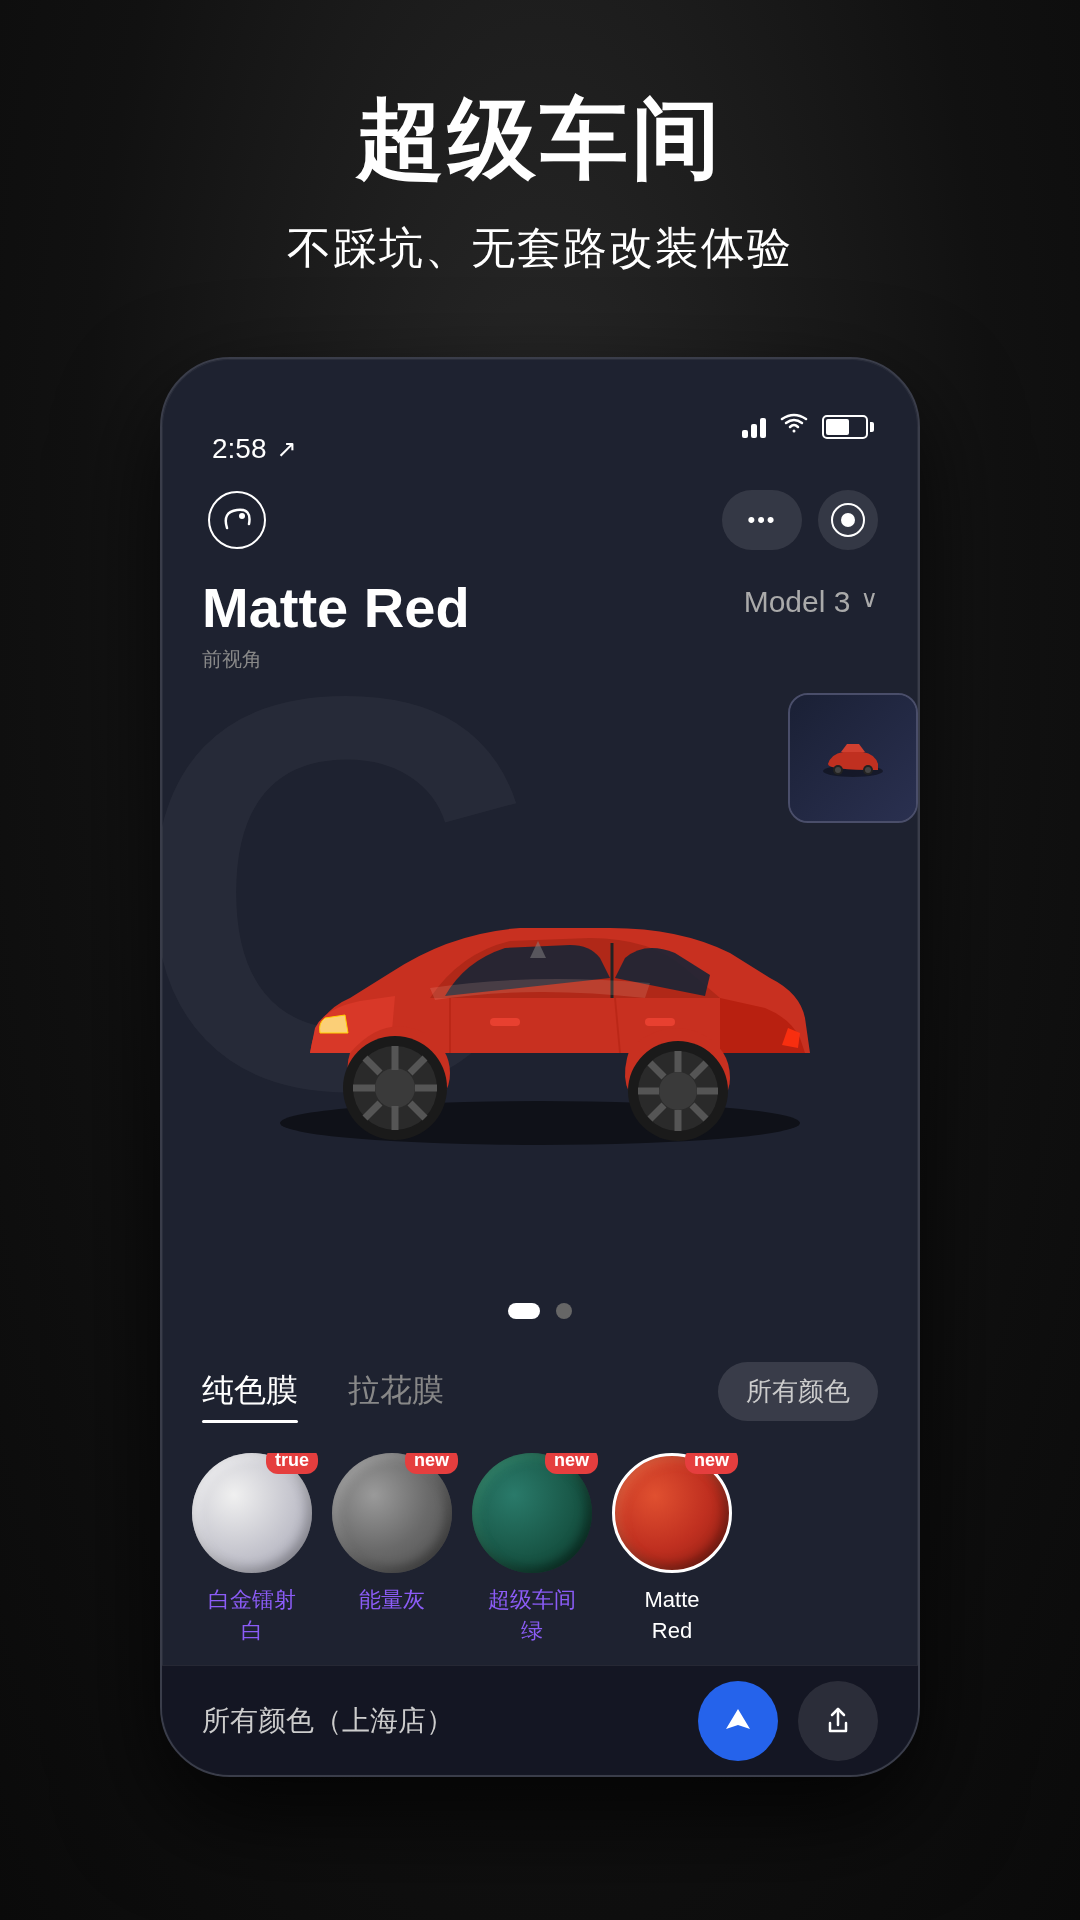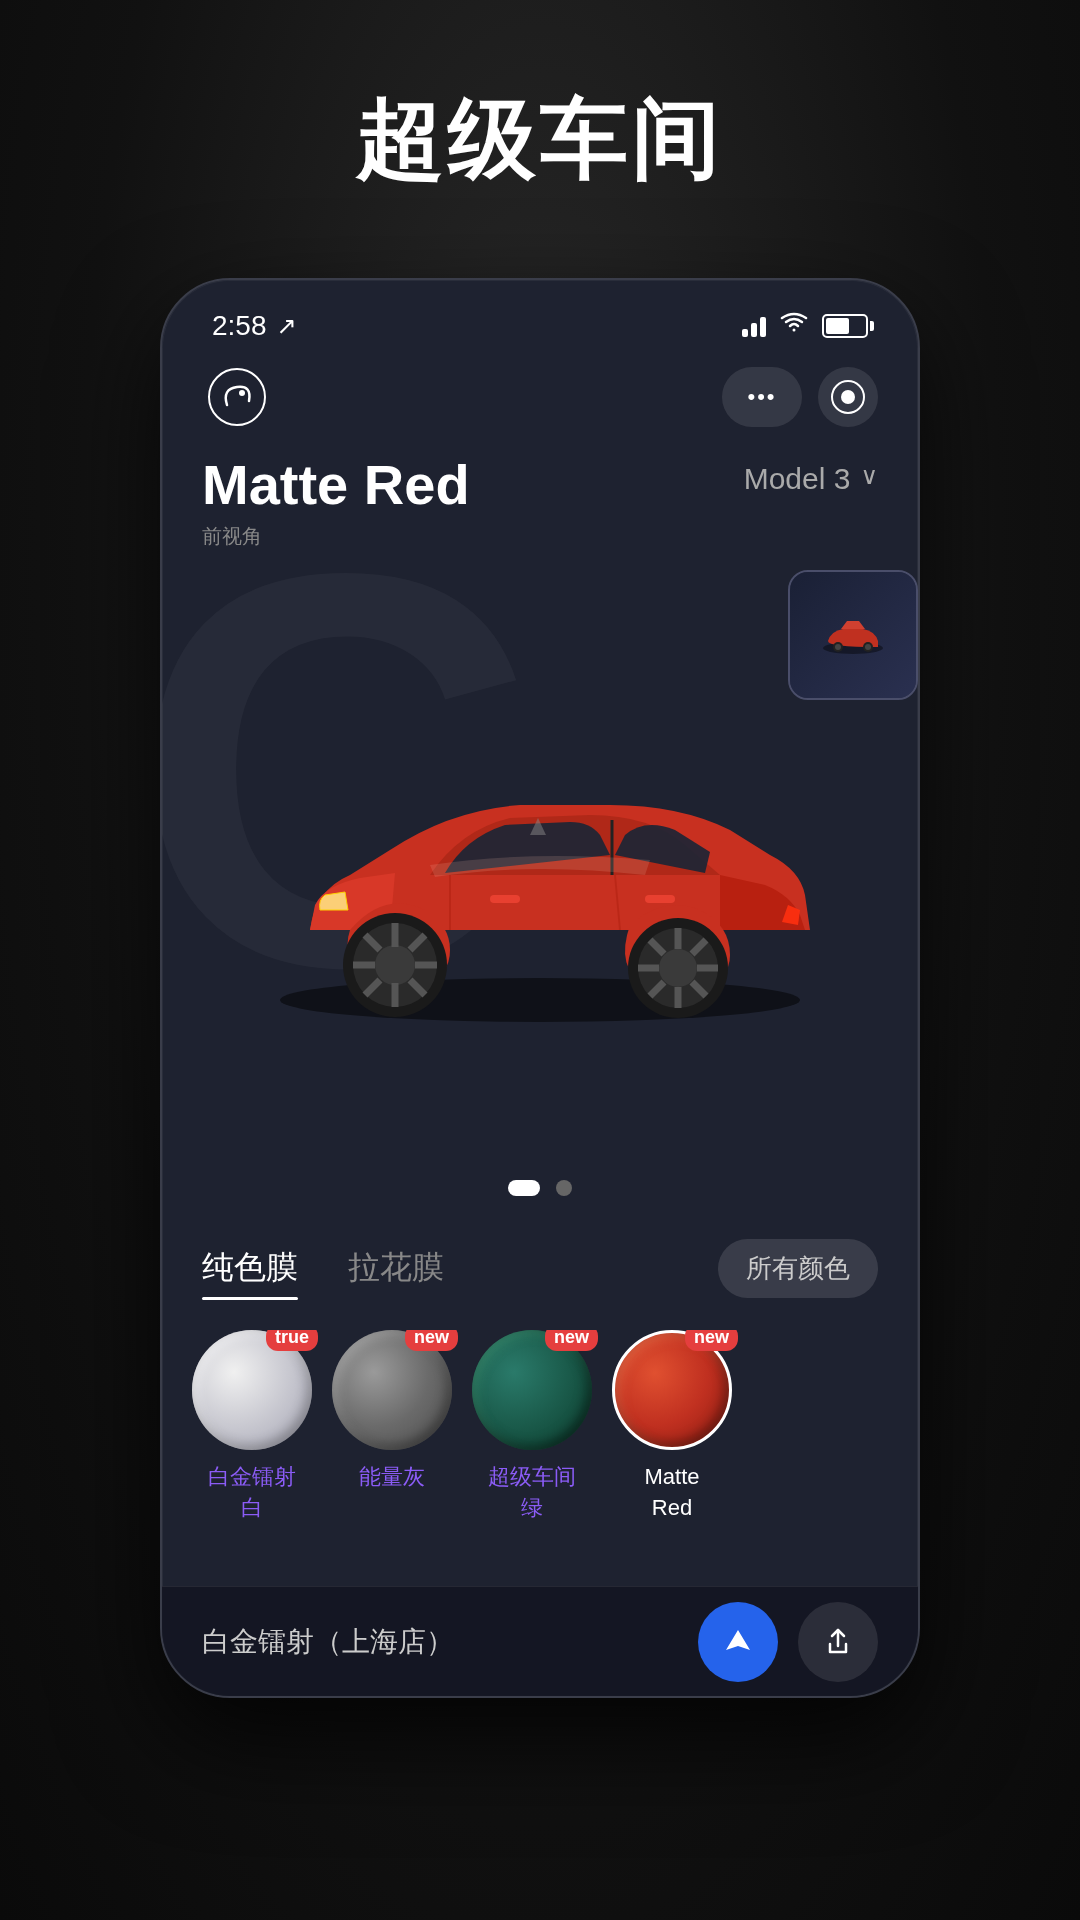--- a/index.html
+++ b/index.html
@@ -79,20 +79,21 @@
       padding: 30px 50px 10px;
       color: #fff;
       font-size: 28px;
       font-weight: 500;
     }
 
     .status-left {
       display: flex;
       align-items: center;
       gap: 10px;
+      margin-top: 44px;
     }
 
     .status-right {
       display: flex;
       align-items: center;
       gap: 14px;
     }
 
     .signal-icon {
       display: flex;
@@ -490,20 +491,21 @@
     
     .color-swatches::-webkit-scrollbar { display: none; }
   </style>
 </head>
 <body>
 
 <div class="page-wrapper">
 
   <div class="hero-text">
     <div class="hero-title">超级车间</div>
+    <div class="hero-subtitle">不踩坑、无套路改装体验</div>
   </div>
 
   <div class="phone-frame">
 
     <div class="status-bar">
       <div class="status-left">
         <span>2:58</span>
         <span style="font-size:24px;">↗</span>
       </div>
       <div class="status-right">
@@ -700,21 +702,21 @@
         </div>
         <div class="swatch-label active-label">
           <div>Matte</div>
           <div>Red</div>
         </div>
       </div>
 
     </div>
 
     <div class="bottom-bar">
-      <div class="store-name">白金镭射（上海店）</div>
+      <div class="store-name">所有颜色（上海店）</div>
       <div class="bottom-icons">
         <div class="bottom-icon-btn blue">
           <svg width="40" height="40" viewBox="0 0 40 40" fill="none">
             <path d="M20 8 L32 28 L20 24 L8 28 Z" fill="white"></path>
           </svg>
         </div>
         <div class="bottom-icon-btn dark">
           <svg width="36" height="36" viewBox="0 0 36 36" fill="none">
             <path d="M18 6 L18 22" stroke="white" stroke-width="2.5" stroke-linecap="round"></path>
             <path d="M12 12 L18 6 L24 12" stroke="white" stroke-width="2.5" stroke-linecap="round" stroke-linejoin="round"></path>

